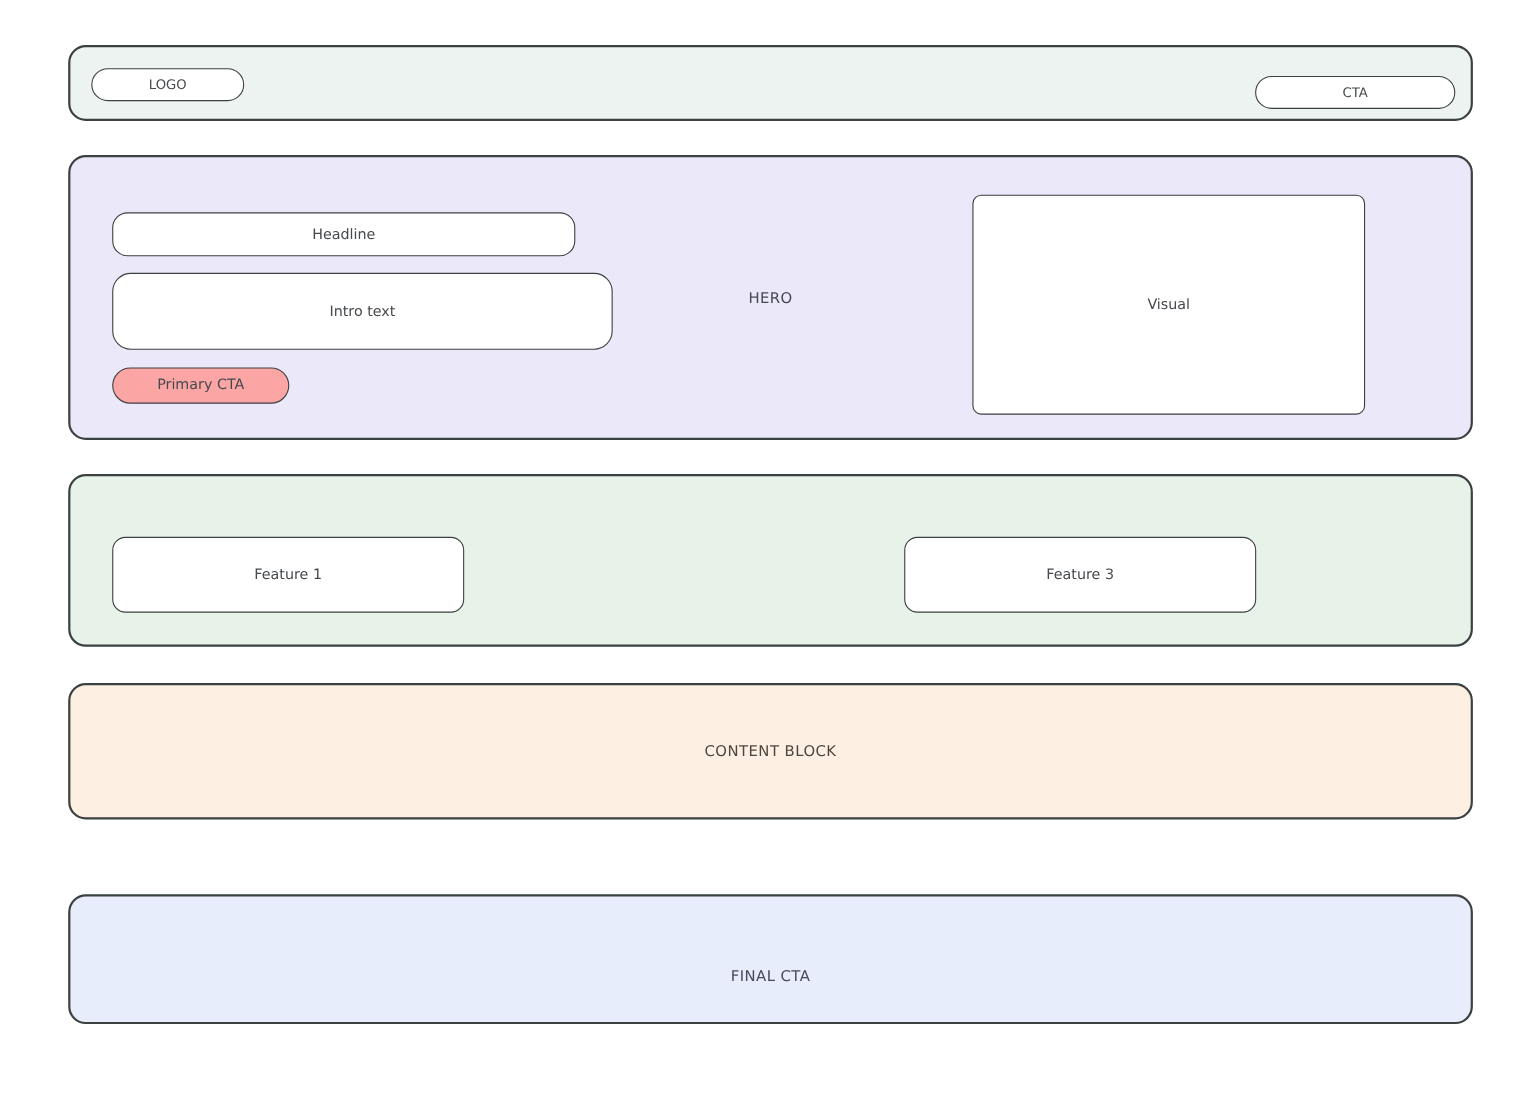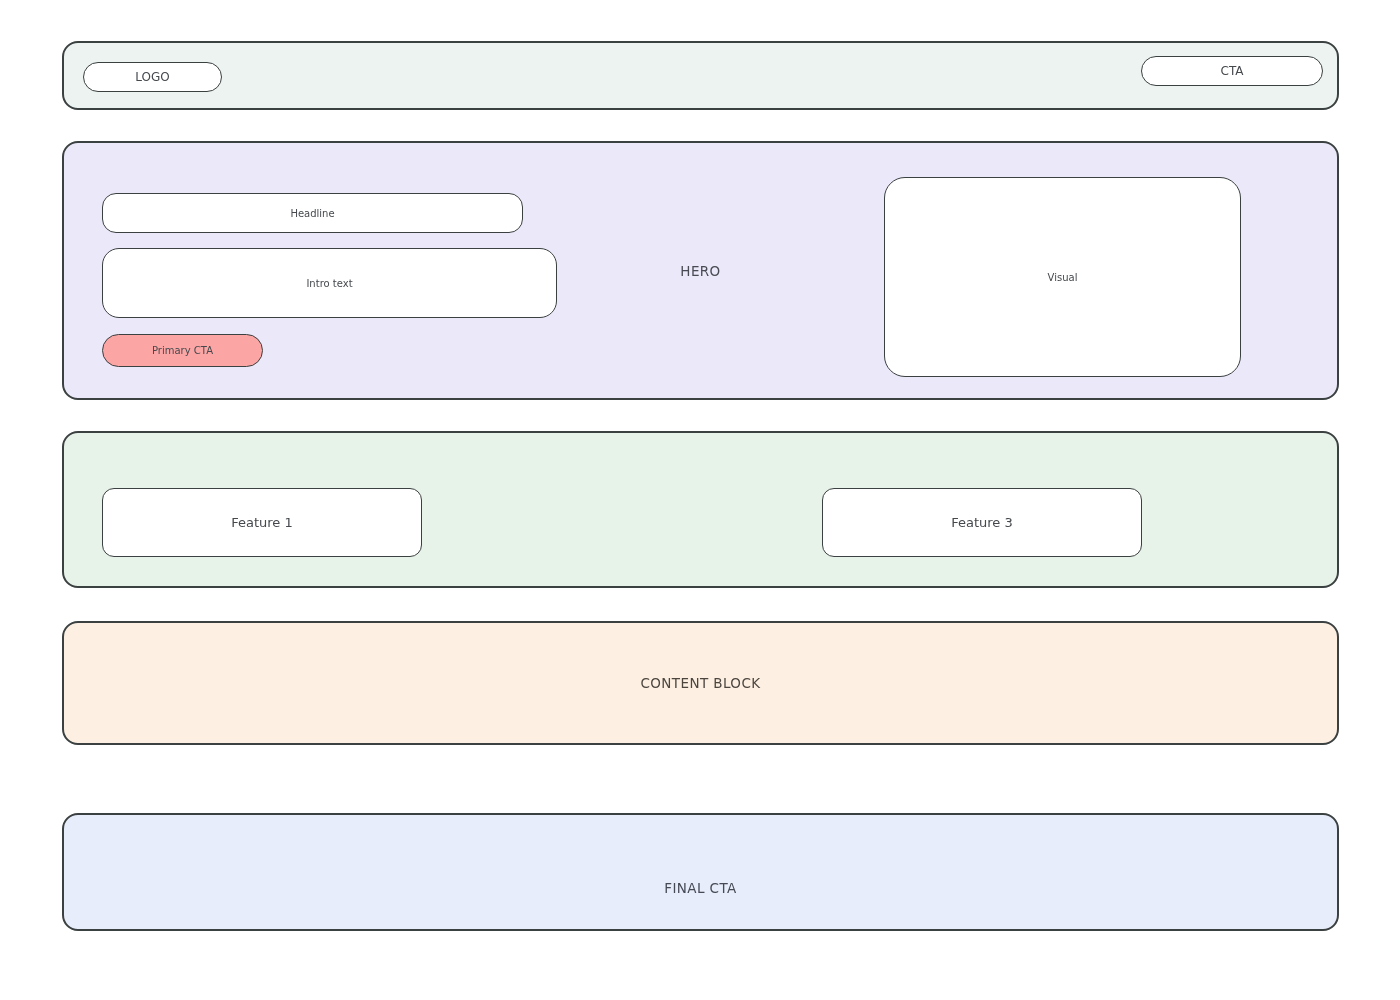--- a/index.html
+++ b/index.html
@@ -36,38 +36,38 @@
     background: #ffffff;
     border: 1.7px solid #3b4040;
     border-radius: 999px;
     display: flex;
     align-items: center;
     justify-content: center;
     font-size: 12px;
     color: #45494d;
   }
   .logo-pill { left: 19px;  top: 19px; width: 139px; height: 30px; }
-  .cta-pill  { left: 1077px; top: 13px; width: 182px; height: 30px; }
+  .cta-pill  { left: 1077px; top: 26px; width: 182px; height: 30px; }
 
   .box {
     position: absolute;
     box-sizing: border-box;
     background: #ffffff;
     border: 1.7px solid #3b4040;
     display: flex;
     align-items: center;
     justify-content: center;
-    font-size: 10px;
+    font-size: 13px;
     color: #45494d;
   }
   .headline-box { left: 38px; top: 50px;  width: 421px; height: 40px; border-radius: 14px; }
   .intro-box    { left: 38px; top: 105px; width: 455px; height: 70px; border-radius: 17px; }
   .primary-cta  { left: 38px; top: 191px; width: 161px; height: 33px; border-radius: 999px;
                   background: #fca5a5; cursor: pointer; }
-  .visual-box   { left: 820px; top: 34px; width: 357px; height: 200px; border-radius: 21px; }
+  .visual-box   { left: 820px; top: 34px; width: 357px; height: 200px; border-radius: 8px; }
 
   .center-label {
     position: absolute;
     inset: 0;
     display: flex;
     align-items: center;
     justify-content: center;
     font-size: 13.5px;
     letter-spacing: 0.4px;
     color: #474a52;

